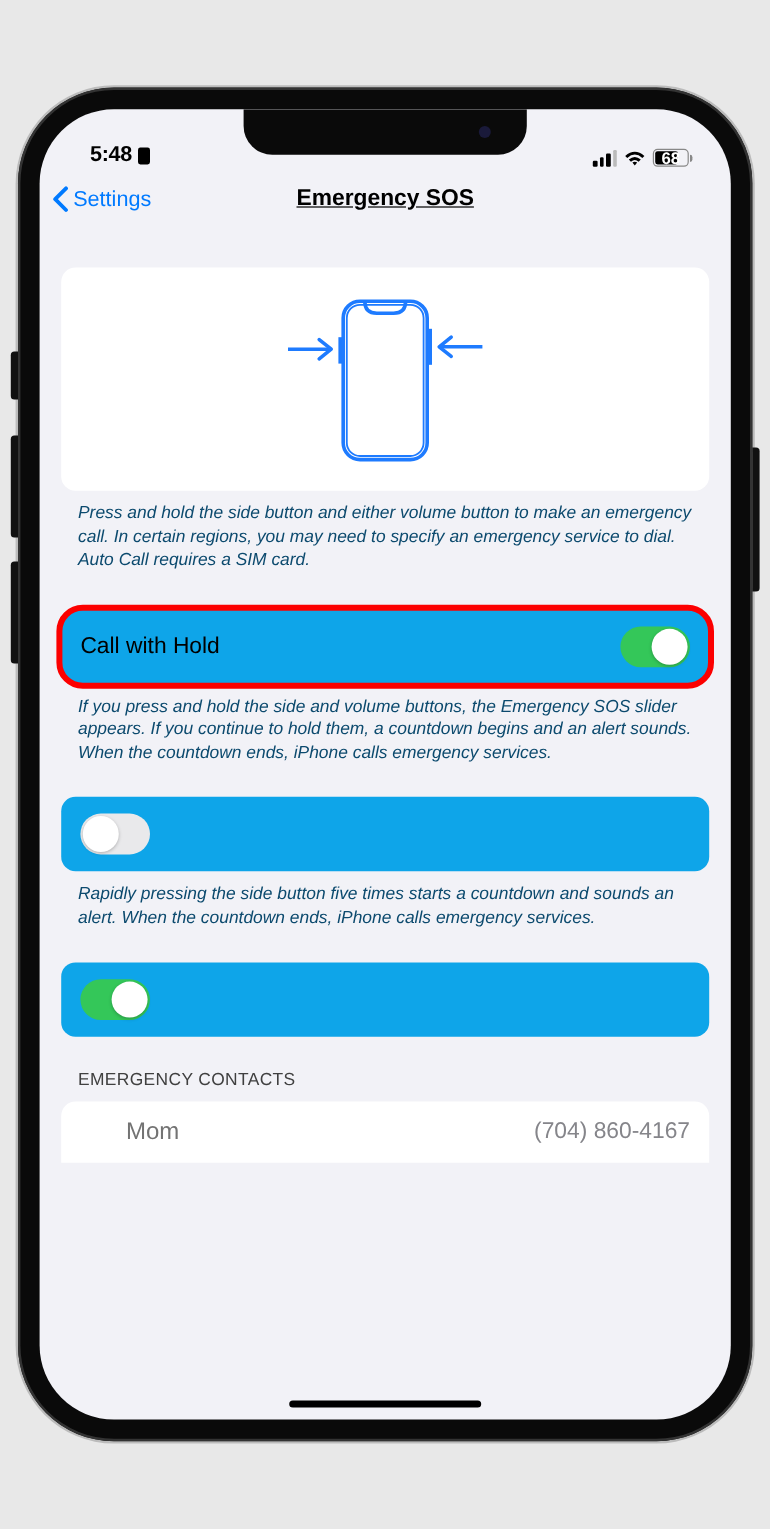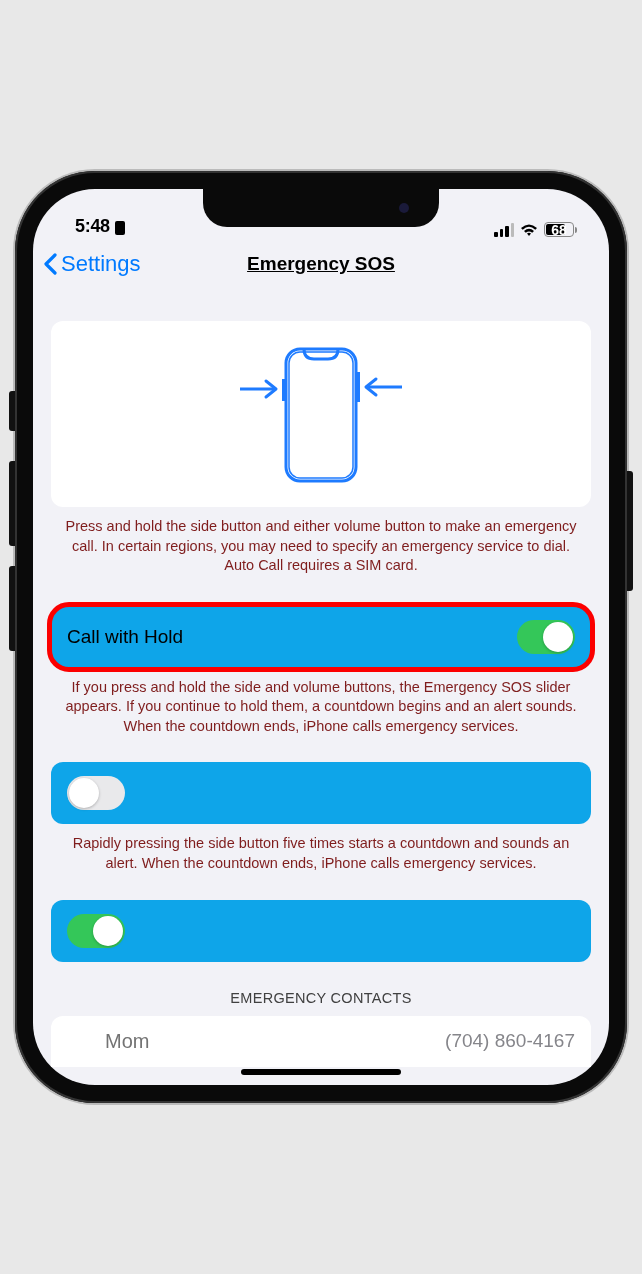--- a/index.html
+++ b/index.html
@@ -7,27 +7,26 @@
       font-family: -apple-system, BlinkMacSystemFont, "Helvetica Neue", sans-serif;
       background: #e8e8e8;
       width: 642px;
       height: 1274px;
       display: flex;
       align-items: center;
       justify-content: center;
     }
     .device-frame {
       width: 612px;
-      height: 932px;
+      height: 1128px;
       background: #0a0a0a;
       border-radius: 80px;
       padding: 18px;
       position: relative;
       box-shadow: inset 0 0 0 2px #333, 0 0 0 2px #bbb;
-      text-align: center;
     }
     .device-frame::before, .device-frame::after {
       content: "";
       position: absolute;
       background: #0a0a0a;
     }
     
     .btn-vol1 { position: absolute; left: -6px; top: 220px; width: 6px; height: 40px; background: #111; border-radius: 3px 0 0 3px; }
     .btn-vol2 { position: absolute; left: -6px; top: 290px; width: 6px; height: 85px; background: #111; border-radius: 3px 0 0 3px; }
     .btn-vol3 { position: absolute; left: -6px; top: 395px; width: 6px; height: 85px; background: #111; border-radius: 3px 0 0 3px; }
@@ -122,21 +121,21 @@
       height: 50px;
       display: flex;
       align-items: center;
       padding: 0 10px;
       position: relative;
     }
     .back-btn {
       display: flex;
       align-items: center;
       color: #007aff;
-      font-size: 22px;
+      font-size: 18px;
       gap: 4px;
     }
     .chev-left { width: 14px; height: 22px; }
     .nav-title {
       position: absolute;
       left: 50%;
       transform: translateX(-50%);
       font-size: 19px;
       font-weight: 600;
       text-decoration: underline;
@@ -154,23 +153,24 @@
       height: 186px;
       margin-top: 32px;
       display: flex;
       align-items: center;
       justify-content: center;
     }
     .illus svg { display: block; }
 
     .footer-text {
       font-size: 14.5px;
-      color: #7f1d1d;
+      color: #0c4a6e;
       line-height: 1.35;
       padding: 10px 14px 0;
+      font-style: italic;
     }
 
     .row-card {
       background: #0ea5e9;
       border-radius: 12px;
       margin-top: 26px;
       padding: 14px 16px;
       display: flex;
       align-items: center;
       justify-content: space-between;

